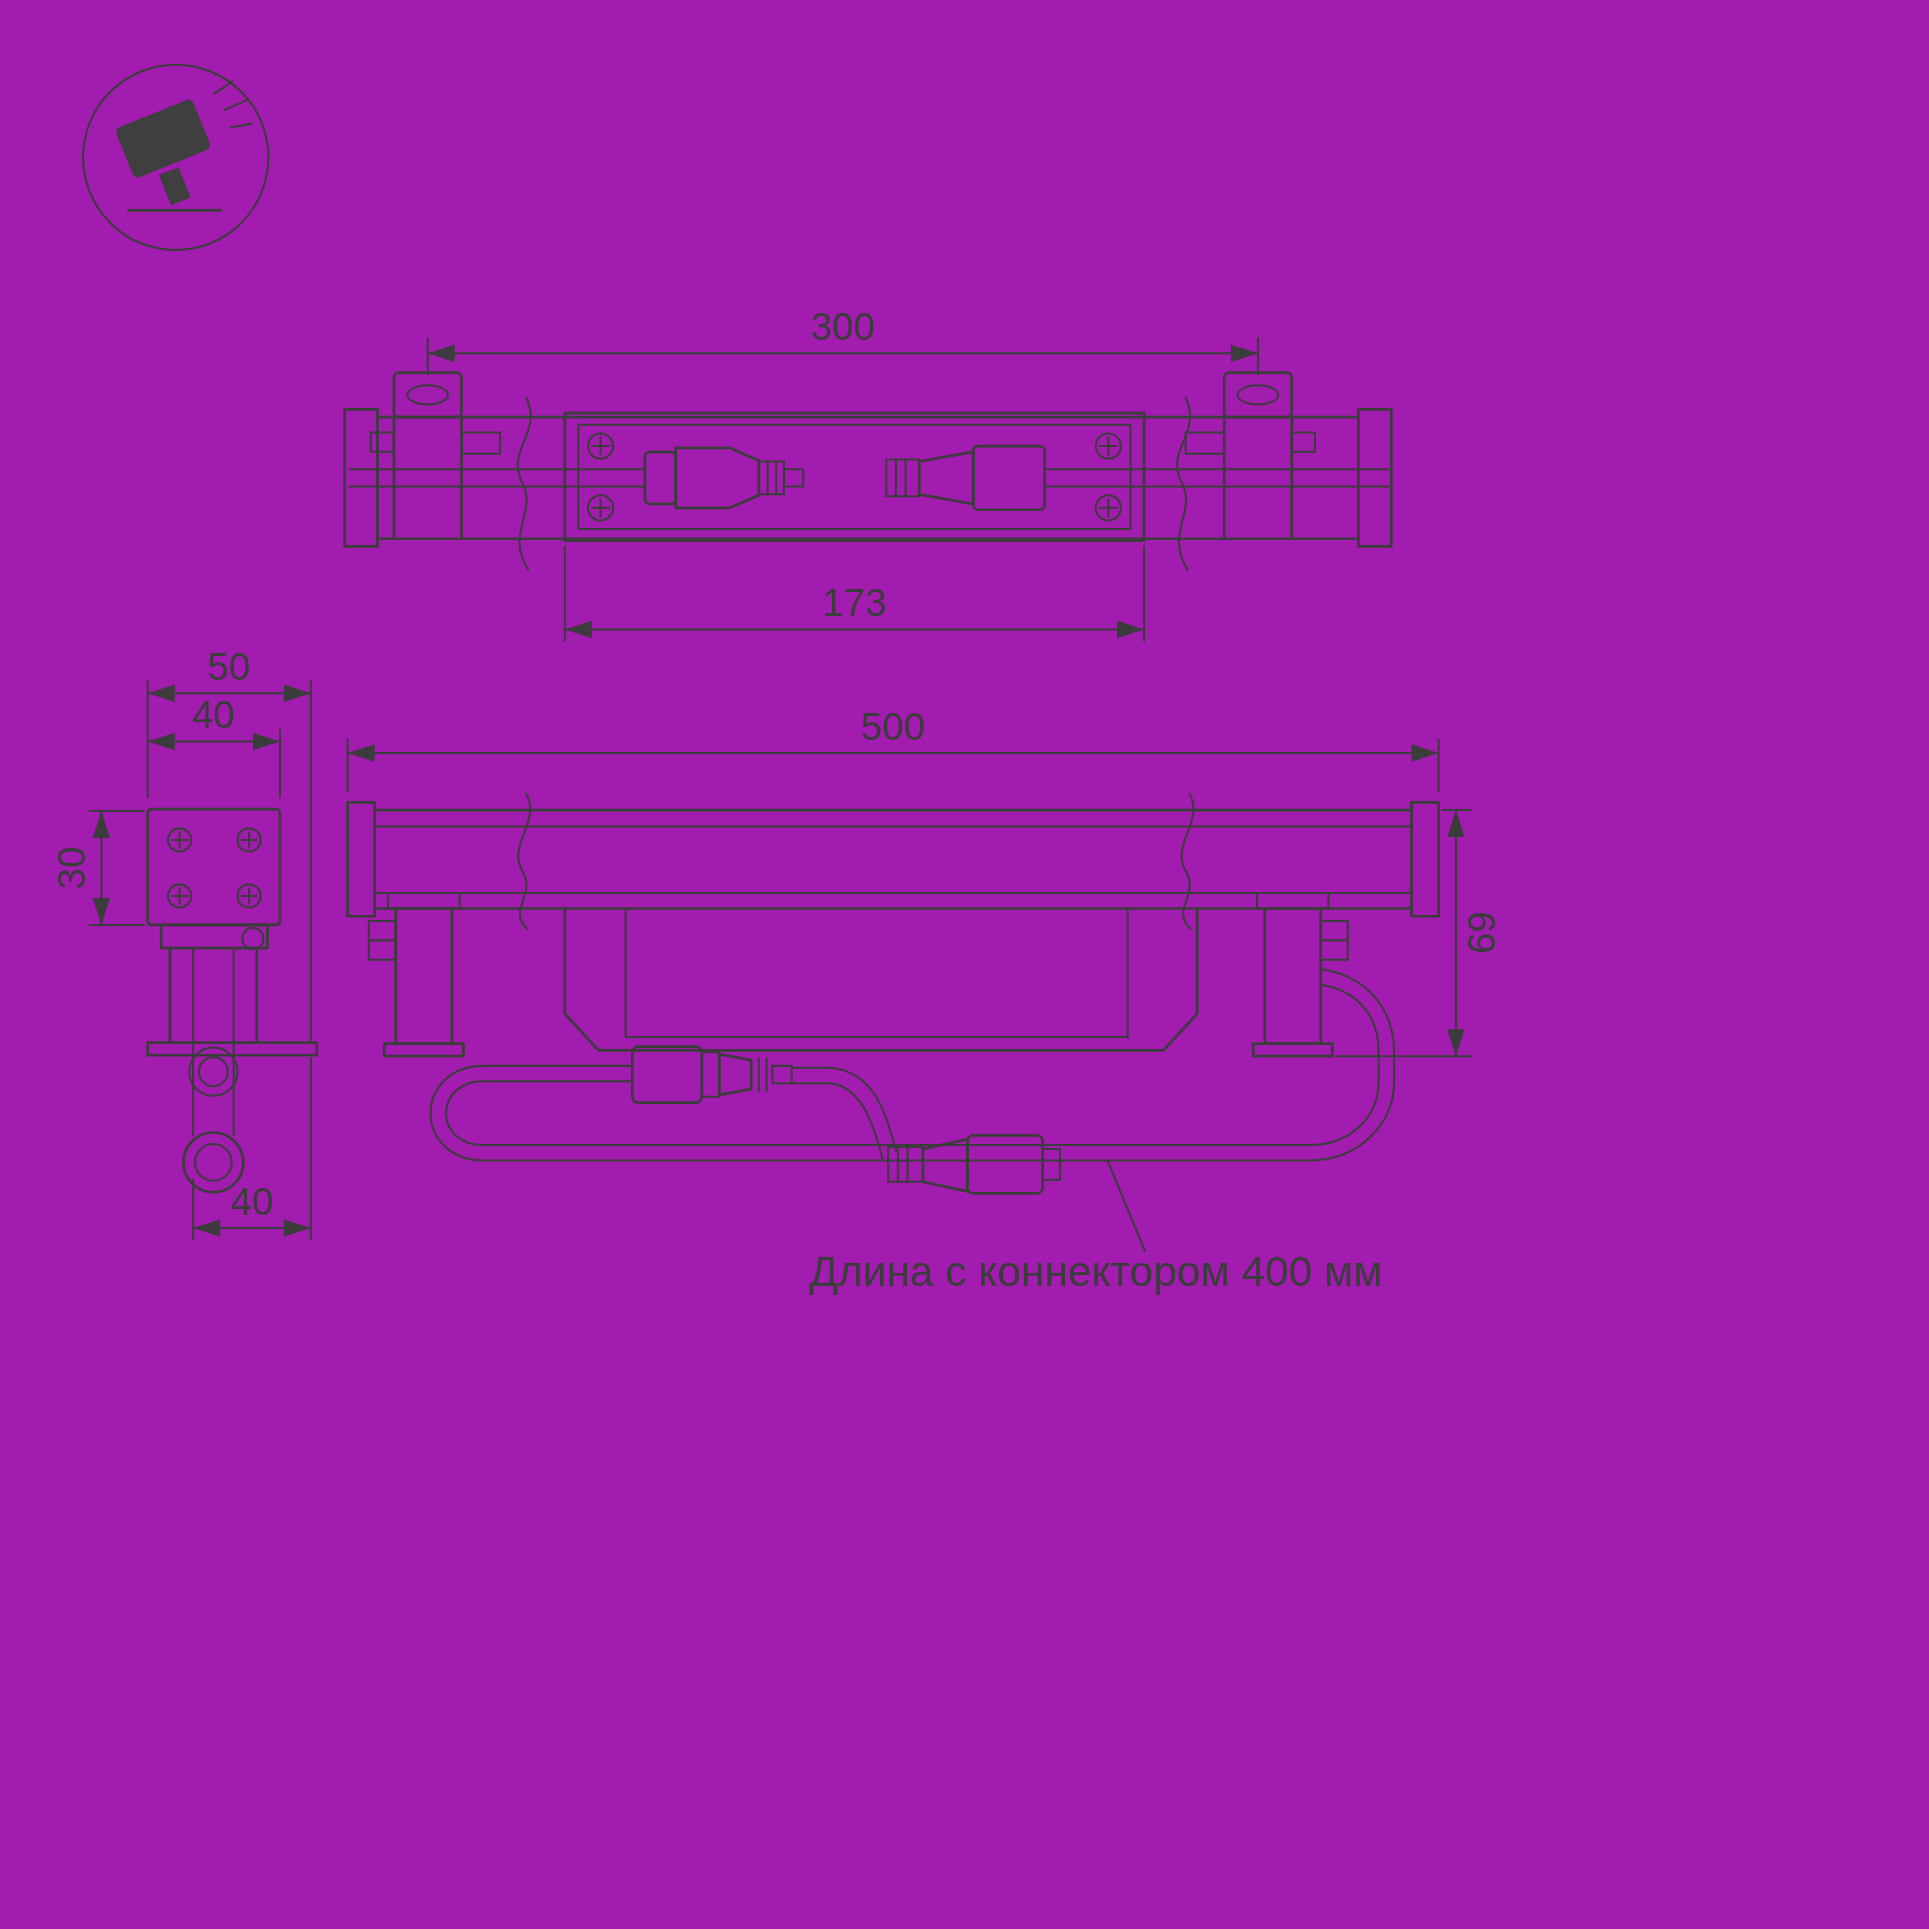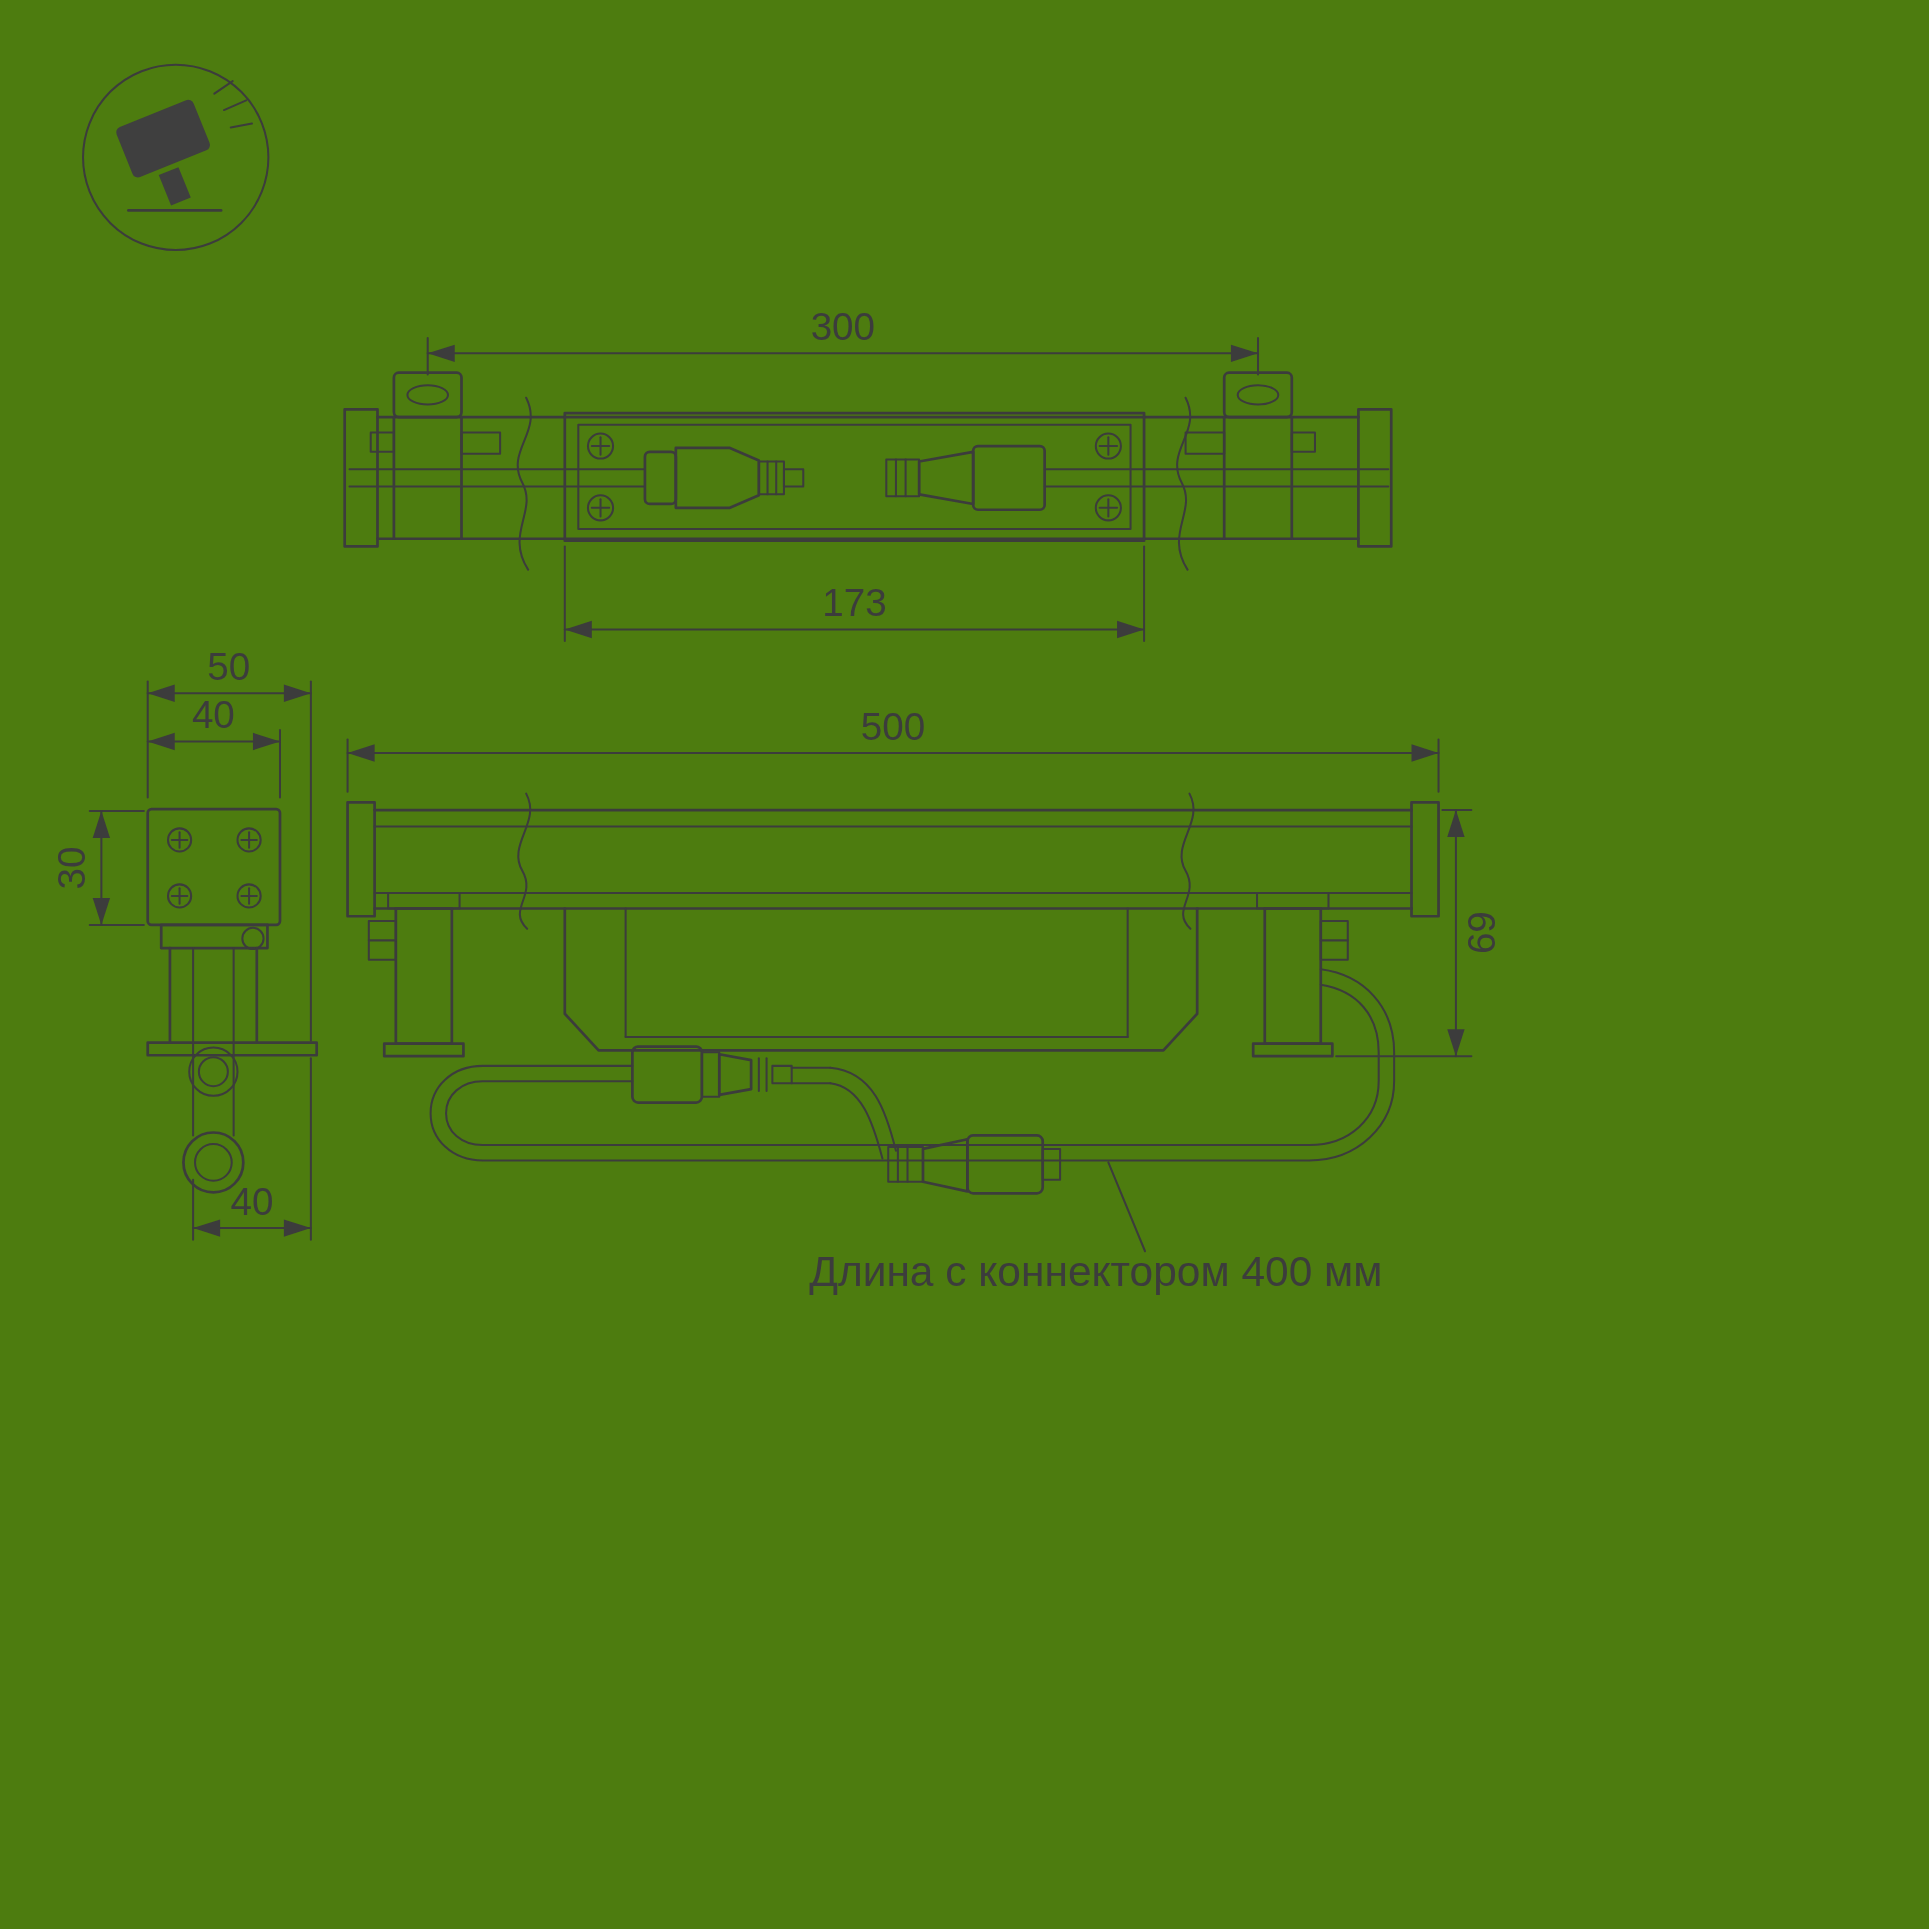--- a/index.html
+++ b/index.html
@@ -1,18 +1,18 @@
 <!DOCTYPE html>
 <html><head>
 <meta charset="utf-8">
 <style>
   html,body{margin:0;padding:0;}
   .canvas{
     width:1929px;height:1929px;position:relative;
-    background:#4d7c0f;overflow:hidden;
+    background:#a21caf;overflow:hidden;
     font-family:"Liberation Sans", sans-serif;
   }
   svg{position:absolute;left:0;top:0;}
   .ln{stroke:#3c3c3c;fill:none;stroke-width:2.8;stroke-linecap:round;stroke-linejoin:round;}
   .tn{stroke:#3c3c3c;fill:none;stroke-width:2.1;stroke-linecap:round;stroke-linejoin:round;}
   .dk{fill:#3f3f3f;stroke:none;}
   text{fill:#3c3c3c;font-size:40px;font-family:"Liberation Sans", sans-serif;}
   text.note{font-size:44px;}
 </style>
 </head>

